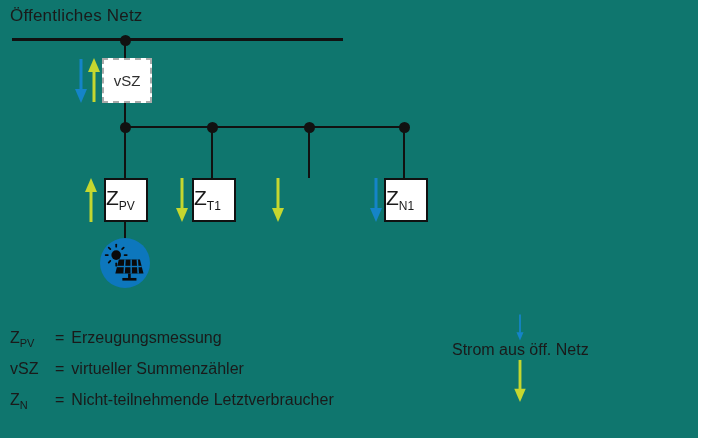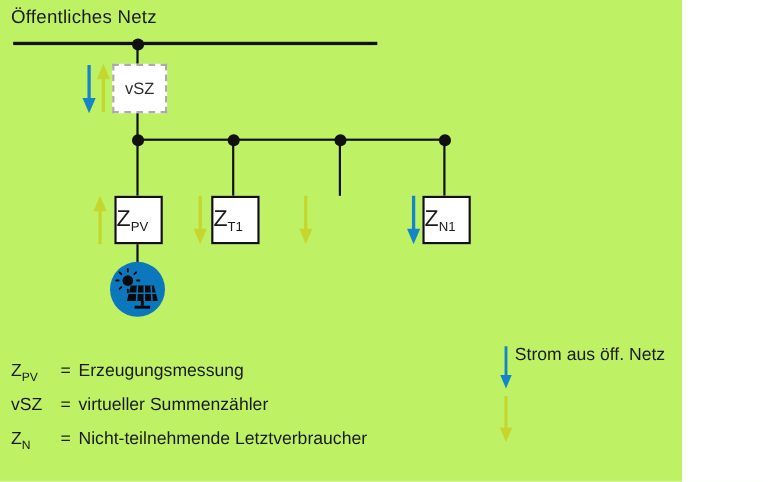--- a/index.html
+++ b/index.html
@@ -1,17 +1,17 @@
 <!DOCTYPE html>
 <html style="--grid-flow-blue: #1584c8; --pv-flow-lime: #c5d72f; --pv-circle-blue: #0d77bd; --line-black: #111111; --dashed-gray: #ababab;"><head>
 <meta charset="utf-8">
 <style>
   html,body{margin:0;padding:0;background:#ffffff;}
   .stage{
-    position:relative;width:620px;height:438px;background:#bef264;overflow:hidden;
+    position:relative;width:698px;height:438px;background:#0f766e;overflow:hidden;
     font-family:"Liberation Sans","DejaVu Sans",sans-serif;color:#1a1a1a;
   }
   .title{position:absolute;left:10px;top:6px;font-size:17px;letter-spacing:.2px;}
   .hline{position:absolute;background:var(--line-black,#111);}
   .topbus{left:12px;top:38px;width:331px;height:3px;}
   .subbus{left:126px;top:126px;width:280px;height:2px;}
   .vline{position:absolute;width:2px;background:var(--line-black,#111);}
   .dot{position:absolute;width:11px;height:11px;border-radius:50%;background:var(--line-black,#111);}
   .vszbox{
     position:absolute;left:102px;top:58px;width:46px;height:41px;
@@ -33,21 +33,21 @@
     position:absolute;left:100px;top:238px;width:50px;height:50px;border-radius:50%;
     background:var(--pv-circle-blue,#0d77bd);
     display:flex;align-items:center;justify-content:center;
   }
   .legend{position:absolute;left:10px;top:325px;font-size:16px;line-height:26px;}
   .lrow{white-space:nowrap;}
   .lterm{display:inline-block;width:45px;}
   .lterm sub{font-size:11px;}
   .leq{display:inline-block;margin-right:7px;}
   .flegend{position:absolute;left:452px;top:314px;}
-  .frow{display:flex;height:45px;gap:0;font-size:16px;white-space:nowrap;}
+  .frow{display:flex;align-items:center;height:45px;gap:0;font-size:16px;white-space:nowrap;flex-direction:column;}
 </style>
 </head>
 <body>
 
 <div class="stage">
 
   <div class="title">Öffentliches Netz</div>
 
   <div class="hline topbus"></div>
   <div class="dot" style="left:120px;top:35px"></div>

